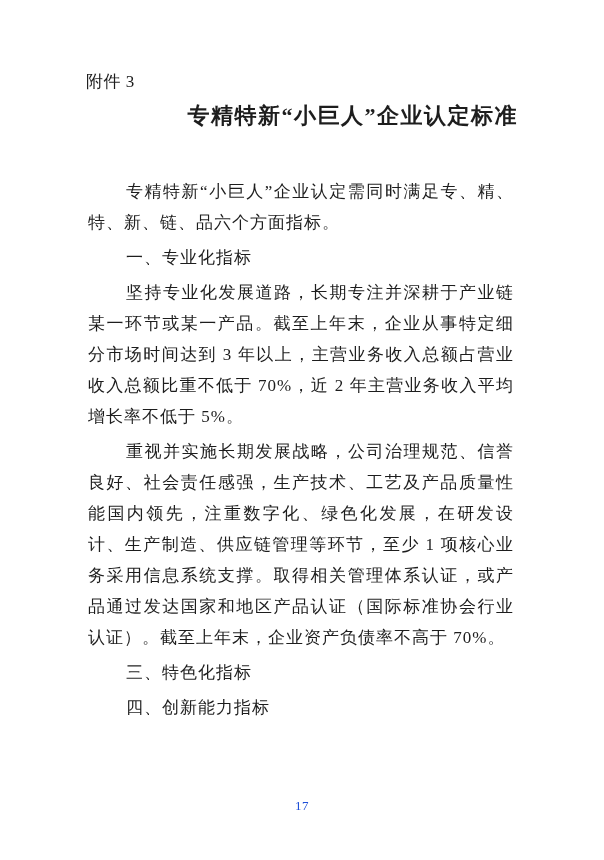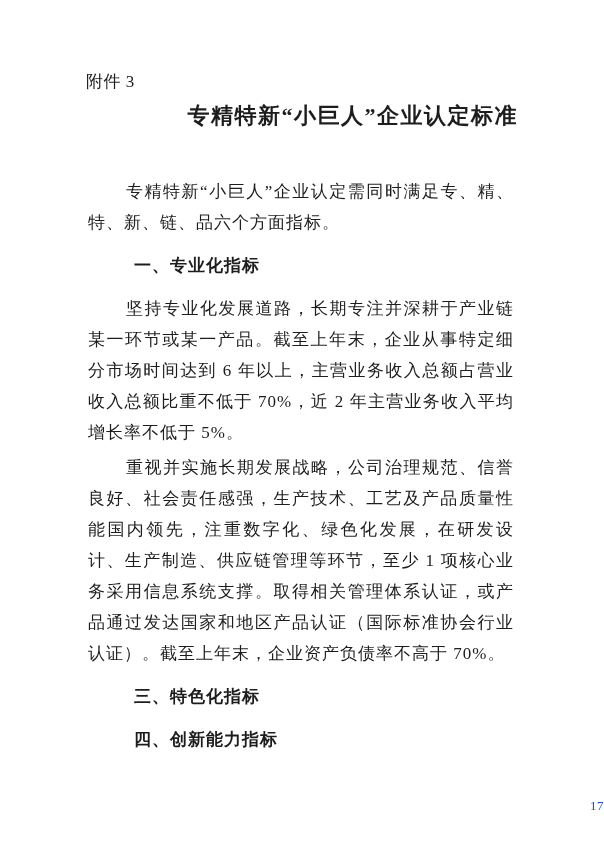--- a/index.html
+++ b/index.html
@@ -40,52 +40,52 @@
     font-size: 17px;
     line-height: 31px;
     letter-spacing: 1px;
     text-align: justify;
     text-indent: 38px;
     margin: 4px;
   }
   .section-heading {
     font-size: 17px;
     line-height: 31px;
-    font-weight: bold;
+    font-weight: normal;
     text-indent: 38px;
     letter-spacing: 1px;
-    margin: 12px;
+    margin: 4px;
     font-family: "Liberation Sans", "DejaVu Sans", sans-serif;
   }
   .page-number {
     position: absolute;
     bottom: 46px;
     left: 0;
     width: 100%;
-    text-align: right;
+    text-align: center;
     font-size: 13px;
     letter-spacing: 0.5px;
     color: #1d4ed8;
   }
 </style>
 </head>
 <body>
 
 <div class="page">
 
   <div class="attachment">附件 3</div>
 
   <h1 class="doc-title">专精特新“小巨人”企业认定标准</h1>
 
   <div class="content">
 
     <p class="para">专精特新“小巨人”企业认定需同时满足专、精、特、新、链、品六个方面指标。</p>
 
     <h2 class="section-heading">一、专业化指标</h2>
-    <p class="para">坚持专业化发展道路，长期专注并深耕于产业链某一环节或某一产品。截至上年末，企业从事特定细分市场时间达到 6 年以上，主营业务收入总额占营业收入总额比重不低于 70%，近 2 年主营业务收入平均增长率不低于 5%。</p>
+    <p class="para">坚持专业化发展道路，长期专注并深耕于产业链某一环节或某一产品。截至上年末，企业从事特定细分市场时间达到 3 年以上，主营业务收入总额占营业收入总额比重不低于 70%，近 2 年主营业务收入平均增长率不低于 5%。</p>
 
     <p class="para">重视并实施长期发展战略，公司治理规范、信誉良好、社会责任感强，生产技术、工艺及产品质量性能国内领先，注重数字化、绿色化发展，在研发设计、生产制造、供应链管理等环节，至少 1 项核心业务采用信息系统支撑。取得相关管理体系认证，或产品通过发达国家和地区产品认证（国际标准协会行业认证）。截至上年末，企业资产负债率不高于 70%。</p>
 
     <h2 class="section-heading">三、特色化指标</h2>
 
     <h2 class="section-heading">四、创新能力指标</h2>
 
   </div>
 
   <div class="page-number">17</div>

